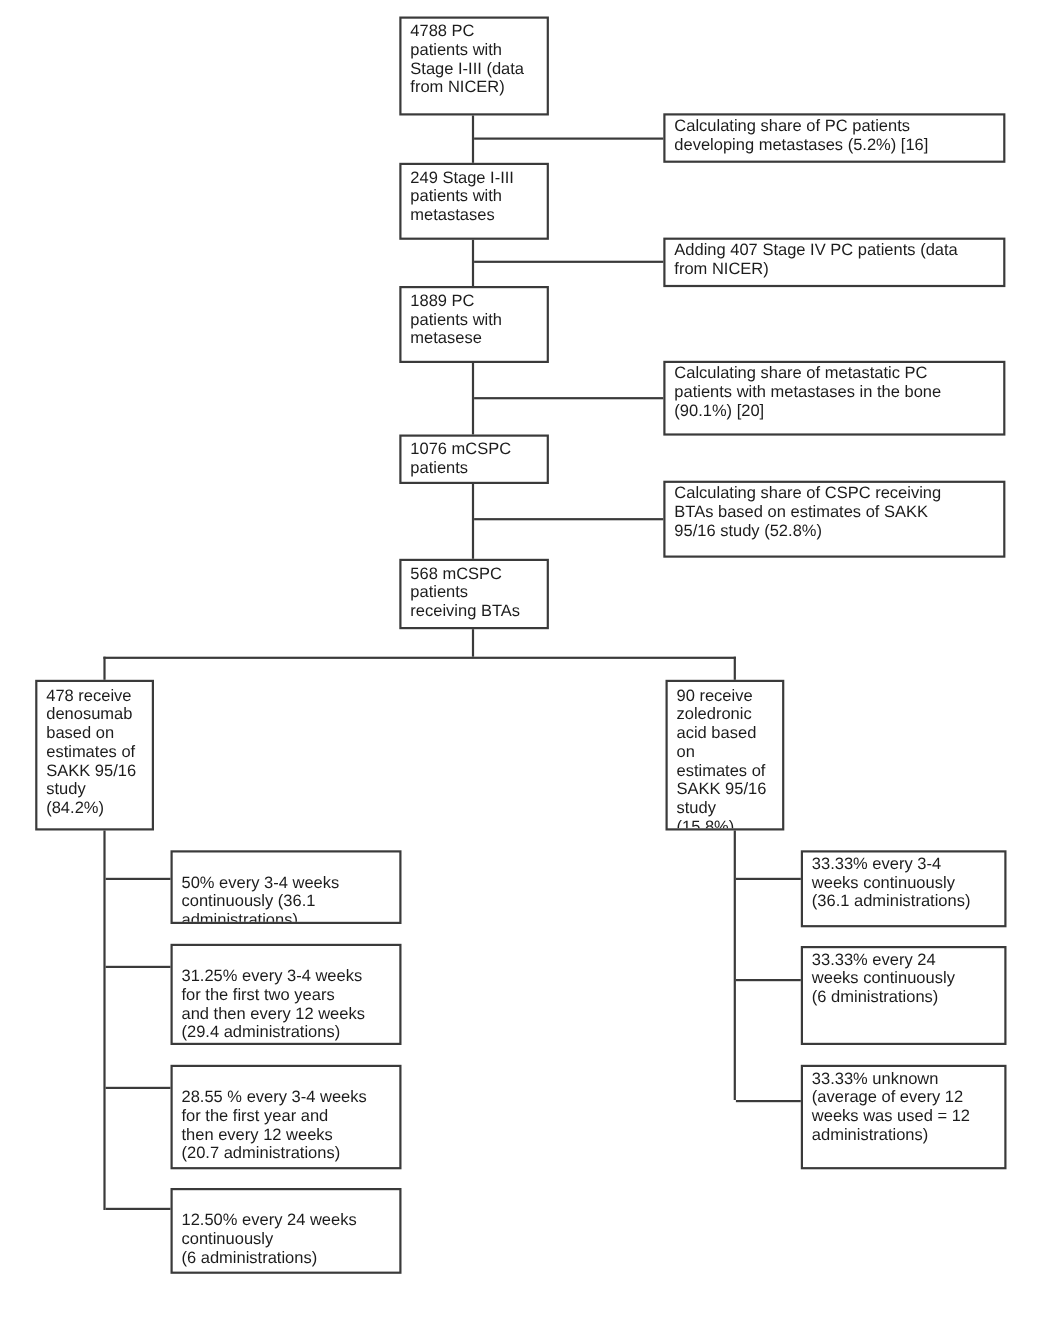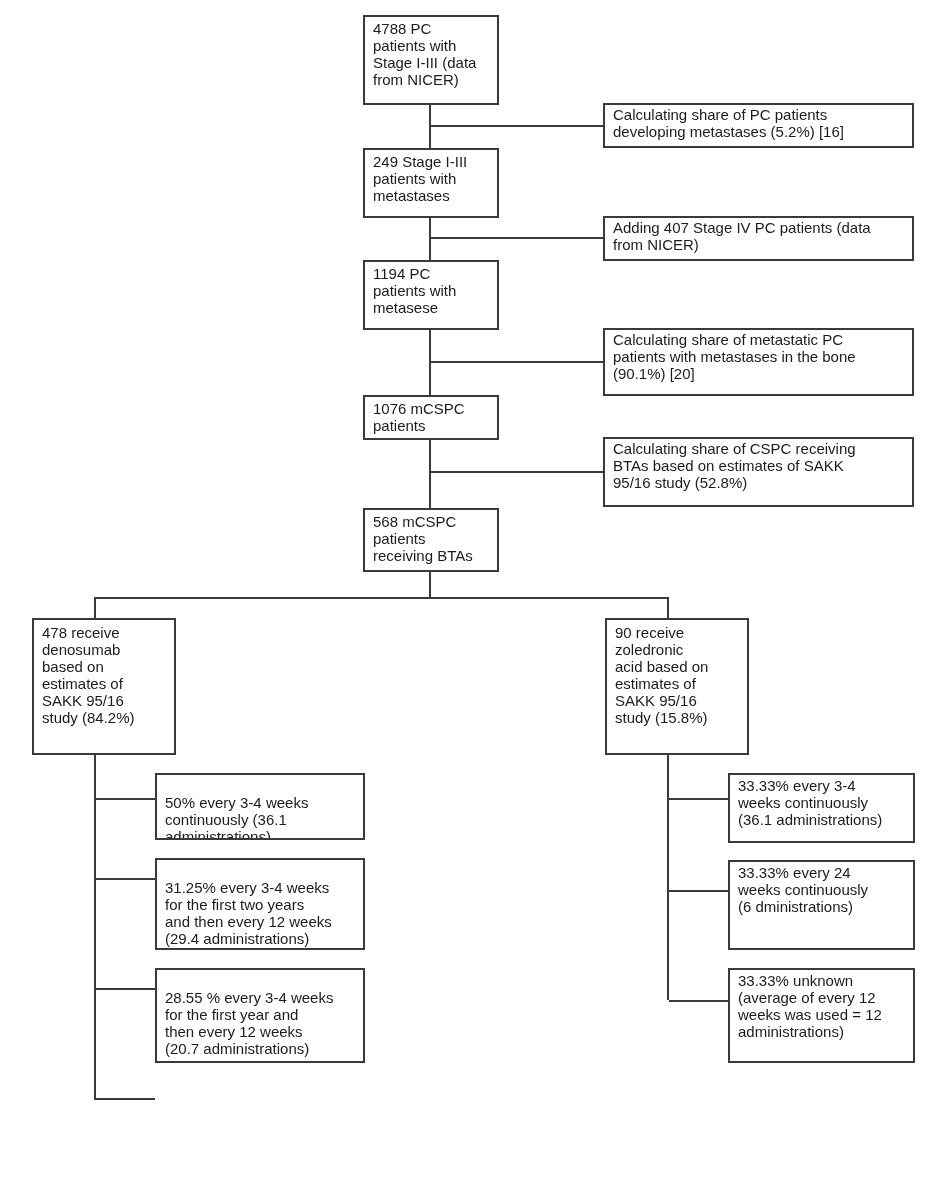--- a/index.html
+++ b/index.html
@@ -20,21 +20,21 @@
     box-sizing: border-box;
     border: 2px solid #3a3a3a;
     background: #ffffff;
     font-size: 15px;
     line-height: 17px;
     white-space: pre-line;
     overflow: hidden;
   }
   .main-box    { left: 363px; width: 136px; padding: 3px 8px; }
   .anno-box    { left: 603px; width: 311px; padding: 1px 8px; }
-  .branch-box  { width: 144px; top: 618px; height: 137px; padding: 4px 8px; }
+  .branch-box  { width: 108px; top: 618px; height: 137px; padding: 4px 8px; }
   .lsub-box    { left: 155px; width: 210px; padding: 19px 8px; }
   .rsub-box    { left: 728px; width: 187px; padding: 2px 8px; }
 
   #m1 { top: 15px;  height: 90px; }
   #m2 { top: 148px; height: 70px; }
   #m3 { top: 260px; height: 70px; }
   #m4 { top: 395px; height: 45px; }
   #m5 { top: 508px; height: 64px; }
 
   #a1 { top: 103px; height: 45px; }
@@ -92,21 +92,21 @@
 
 <div id="canvas">
 
   <div class="box main-box" id="m1">4788 PC
 patients with
 Stage I-III (data
 from NICER)</div>
   <div class="box main-box" id="m2">249 Stage I-III
 patients with
 metastases</div>
-  <div class="box main-box" id="m3">1194 PC
+  <div class="box main-box" id="m3">1889 PC
 patients with
 metasese</div>
   <div class="box main-box" id="m4">1076 mCSPC
 patients</div>
   <div class="box main-box" id="m5">568 mCSPC
 patients
 receiving BTAs</div>
 
   <div class="box anno-box" id="a1">Calculating share of PC patients
 developing metastases (5.2%) [16]</div>
@@ -136,20 +136,23 @@
 continuously (36.1
 administrations)</div>
   <div class="box lsub-box" id="l2">31.25% every 3-4 weeks
 for the first two years
 and then every 12 weeks
 (29.4 administrations)</div>
   <div class="box lsub-box" id="l3">28.55 % every 3-4 weeks
 for the first year and
 then every 12 weeks
 (20.7 administrations)</div>
+  <div class="box lsub-box" id="l4">12.50% every 24 weeks
+continuously
+(6 administrations)</div>
 
   <div class="box rsub-box" id="r1">33.33% every 3-4
 weeks continuously
 (36.1 administrations)</div>
   <div class="box rsub-box" id="r2">33.33% every 24
 weeks continuously
 (6 dministrations)</div>
   <div class="box rsub-box" id="r3">33.33% unknown
 (average of every 12
 weeks was used = 12

